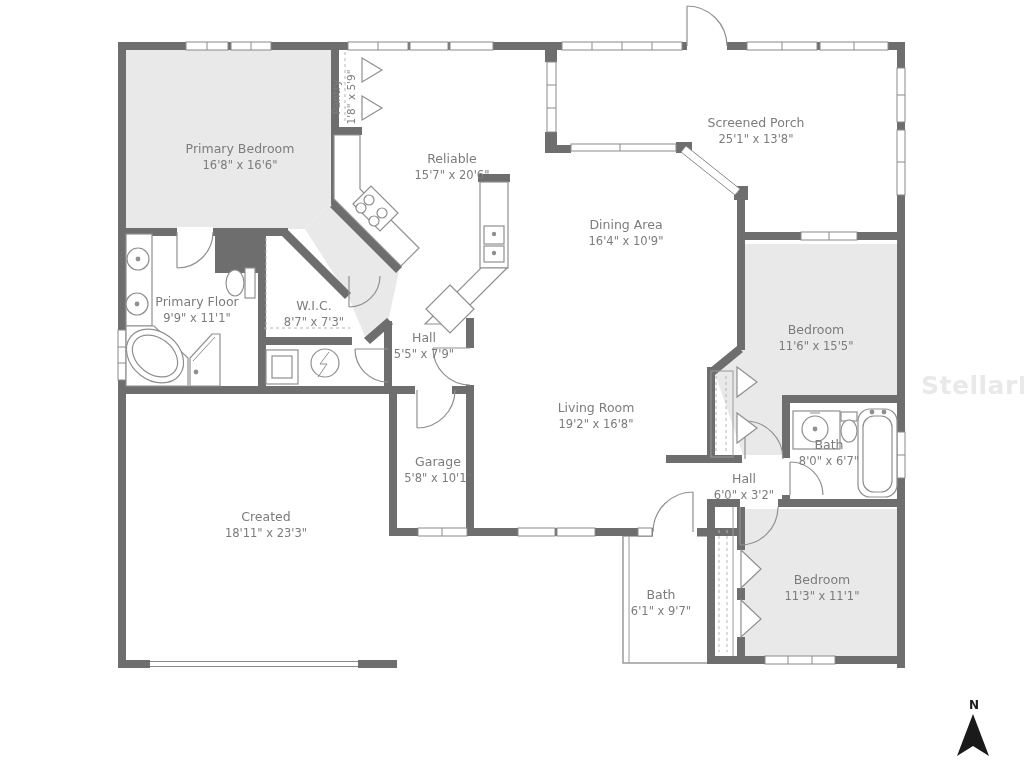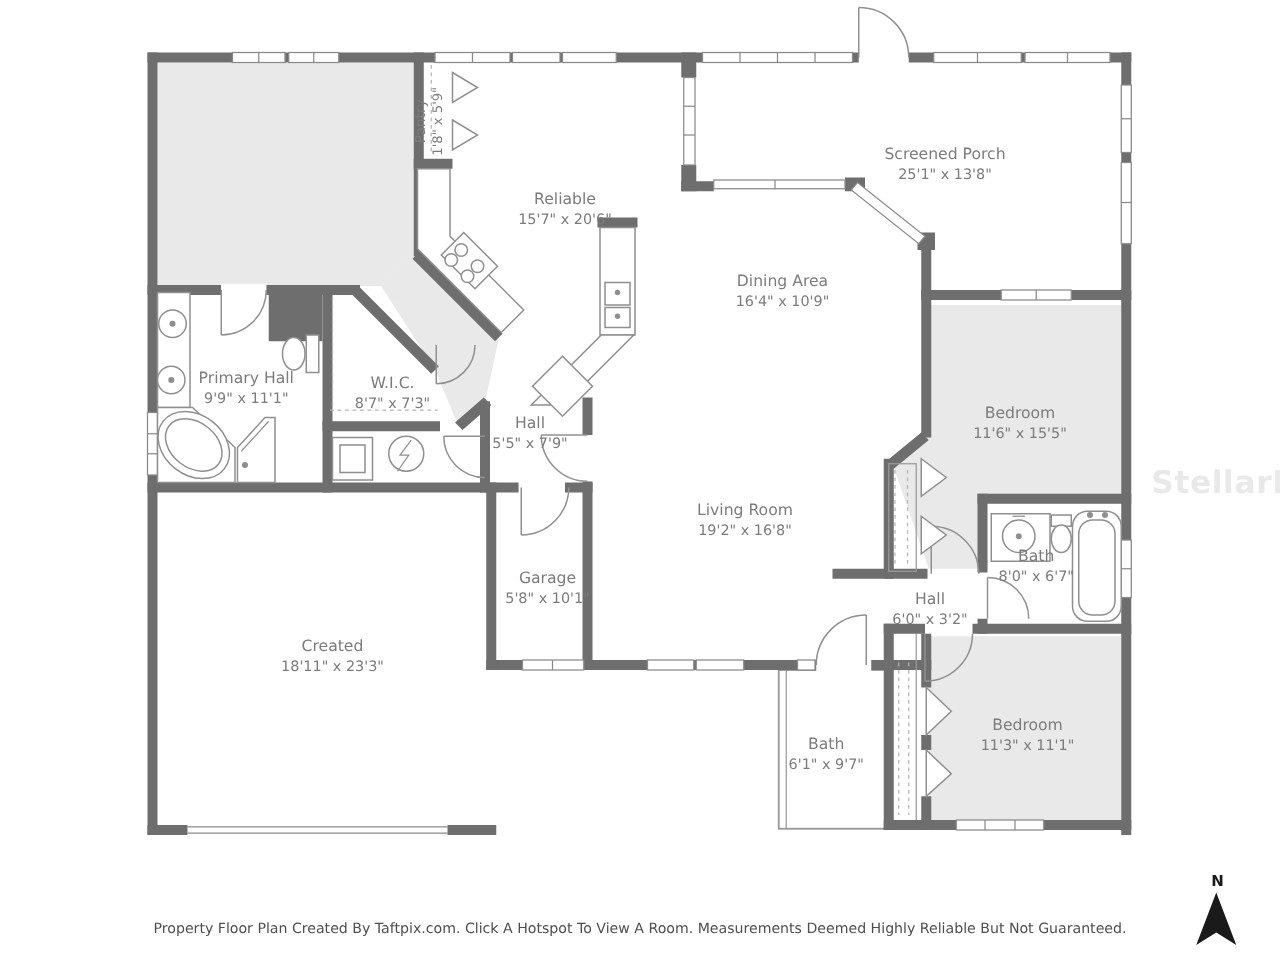--- a/index.html
+++ b/index.html
@@ -269,38 +269,42 @@
         <circle cx="325" cy="363" r="14"></circle>
         <path d="M329,352 l-9,12 h7 l-9,13" fill="none" stroke-width="1"></path>
       </g>
       <g>
         <rect x="266" y="350" width="32" height="34"></rect>
         <rect x="272" y="356" width="20" height="22"></rect>
       </g>
     </g>
   </svg>
 
+  <div class="room-label" style="left:240px;top:157px">
+    <span class="rn">Primary Bedroom</span>
+    <span class="rd">16'8" x 16'6"</span>
+  </div>
   <div class="room-label rotated" style="left:344px;top:97px">
     <span class="rn">Pantry</span>
     <span class="rd">1'8" x 5'9"</span>
   </div>
   <div class="room-label" style="left:452px;top:167px">
     <span class="rn">Reliable</span>
     <span class="rd">15'7" x 20'6"</span>
   </div>
   <div class="room-label" style="left:756px;top:131px">
     <span class="rn">Screened Porch</span>
     <span class="rd">25'1" x 13'8"</span>
   </div>
   <div class="room-label" style="left:626px;top:233px">
     <span class="rn">Dining Area</span>
     <span class="rd">16'4" x 10'9"</span>
   </div>
   <div class="room-label" style="left:197px;top:310px">
-    <span class="rn">Primary Hall</span>
+    <span class="rn">Primary Floor</span>
     <span class="rd">9'9" x 11'1"</span>
   </div>
   <div class="room-label" style="left:314px;top:314px">
     <span class="rn">W.I.C.</span>
     <span class="rd">8'7" x 7'3"</span>
   </div>
   <div class="room-label" style="left:424px;top:346px">
     <span class="rn">Hall</span>
     <span class="rd">5'5" x 7'9"</span>
   </div>
@@ -332,21 +336,20 @@
     <span class="rn">Bath</span>
     <span class="rd">6'1" x 9'7"</span>
   </div>
   <div class="room-label" style="left:822px;top:588px">
     <span class="rn">Bedroom</span>
     <span class="rd">11'3" x 11'1"</span>
   </div>
 
   <div class="watermark">StellarMLS</div>
 
-  <div class="caption">Property Floor Plan Created By Taftpix.com. Click A Hotspot To View A Room. Measurements Deemed Highly Reliable But Not Guaranteed.</div>
 
   <div class="compass">
     <div class="n">N</div>
     <svg width="44" height="48" viewBox="0 0 44 48">
       <polygon points="21,2 37,44 21,34 5,44" fill="#1a1a1a"></polygon>
     </svg>
   </div>
 
 </div>
 

